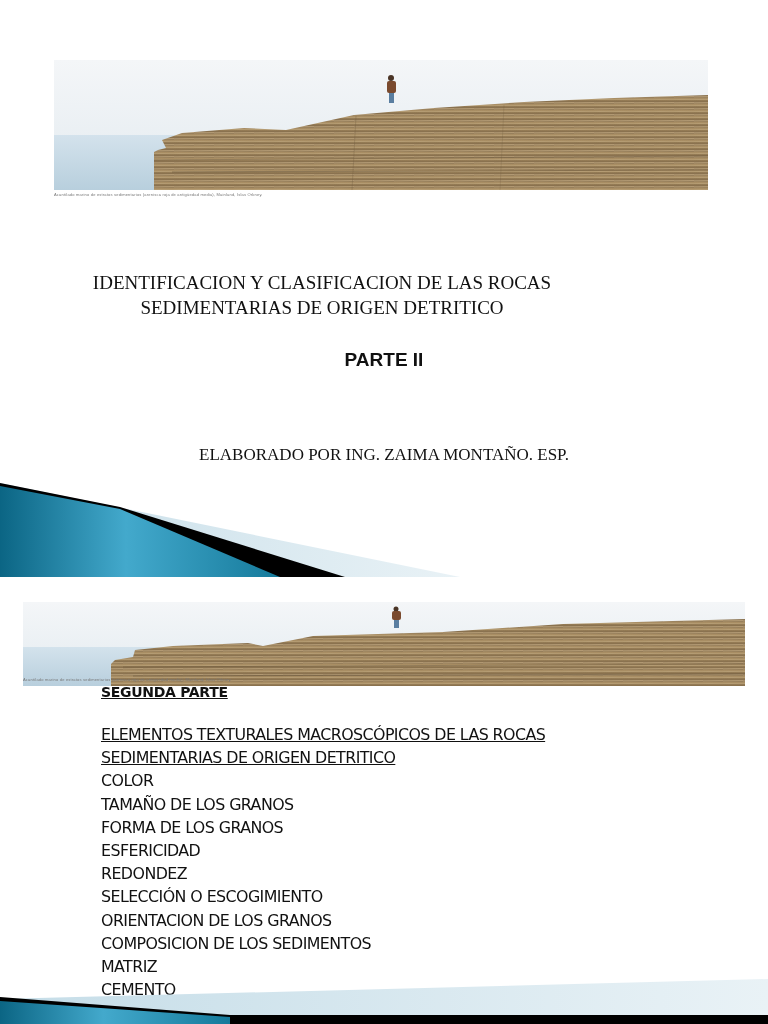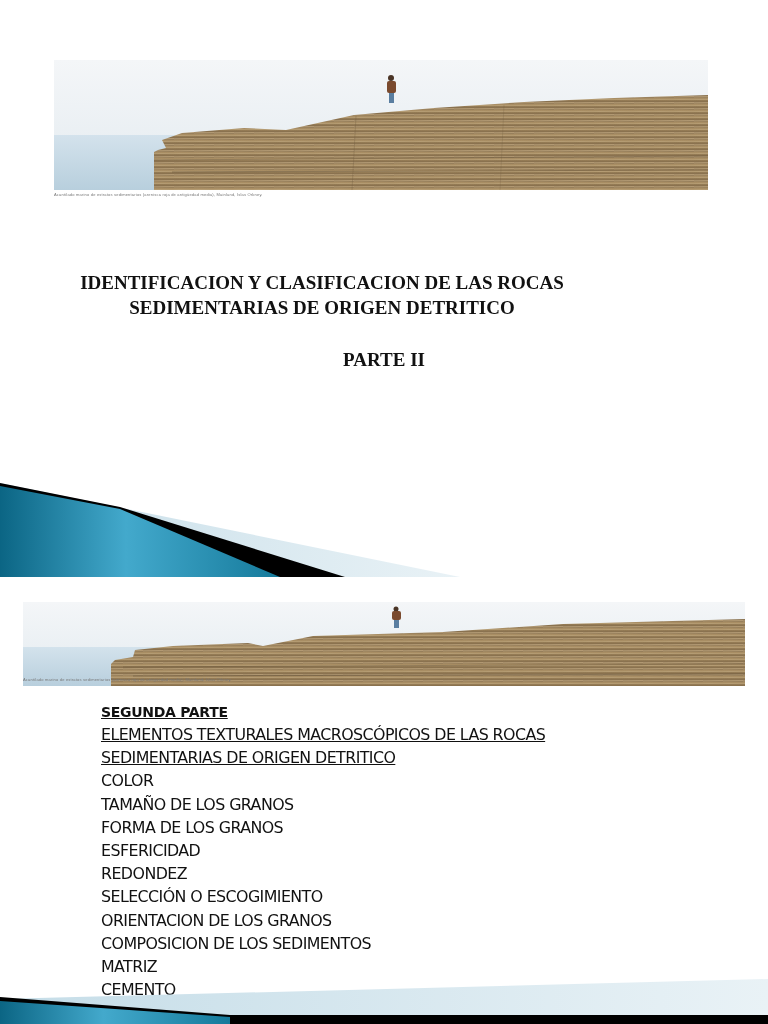--- a/index.html
+++ b/index.html
@@ -16,26 +16,26 @@
   .photo { position: absolute; overflow: hidden; }
   .photo svg { display: block; width: 100%; height: 100%; }
   .caption {
     position: absolute; font-family: "Liberation Sans", sans-serif;
     font-size: 4px; color: #777; white-space: nowrap; letter-spacing: 0.2px;
     filter: blur(0.3px);
   }
 
   .title {
     position: absolute; left: 0; width: 644px; text-align: center;
-    font-family: "Liberation Serif", serif; font-weight: bold; font-size: 19px;
+    font-family: "Liberation Serif", serif; font-weight: normal; font-size: 19px;
     line-height: 25px; color: #111;
   }
   .subtitle {
     position: absolute; left: 0; width: 768px; text-align: center;
-    font-family: Liberation Serif, serif; font-weight: bold; font-size: 19px; color: #111;
+    font-family: Liberation Sans, sans-serif; font-weight: bold; font-size: 19px; color: #111;
   }
   .author {
     position: absolute; left: 0; width: 768px; text-align: center;
     font-family: "Liberation Serif", serif; font-size: 17px; line-height: 22px; color: #111;
   }
 
   .swoosh { position: absolute; left: 0; }
 
   .section-head {
     position: absolute; left: 101px;
@@ -106,20 +106,21 @@
   <div class="caption" style="left:54px; top:192px;">Acantilado marino de estratos sedimentarios (arenisca roja de antigüedad media), Mainland, Islas Orkney.</div>
 
   <div class="title" style="top:270px;">
     <div>IDENTIFICACION Y CLASIFICACION DE LAS ROCAS</div>
     <div>SEDIMENTARIAS DE ORIGEN DETRITICO</div>
   </div>
 
   <div class="subtitle" style="top:349px;">PARTE II</div>
 
   <div class="author" style="top:444px;">
+    <div>ELABORADO POR ING.  ZAIMA MONTAÑO. ESP.</div>
   </div>
 
   <svg class="swoosh" style="top:483px;" width="460" height="94" viewBox="0 0 460 94">
     <polygon points="0,0 460,94 0,94" fill="url(#swPale)"></polygon>
     <polygon points="0,0 120,24 345,94 0,94" fill="#000"></polygon>
     <polygon points="0,3 120,26 280,94 0,94" fill="url(#swDark)"></polygon>
   </svg>
 </section>
 
 <section class="slide" id="slide2">
@@ -132,21 +133,21 @@
       <path d="M100 65 L722 62" stroke="#5d4b33" stroke-width="1" opacity="0.4"></path>
       <path d="M110 74 L722 72" stroke="#5d4b33" stroke-width="1.2" opacity="0.45"></path>
 
       <circle cx="373" cy="7" r="2.5" fill="#4a3426"></circle>
       <rect x="369" y="9" width="9" height="9" rx="2" fill="#7a4a2e"></rect>
       <rect x="371" y="18" width="5" height="8" fill="#5a7ea0"></rect>
     </svg>
   </div>
   <div class="caption" style="left:23px; top:100px;">Acantilado marino de estratos sedimentarios (arenisca roja de antigüedad media), Mainland, Islas Orkney.</div>
 
-  <div class="section-head" style="top:107px;margin-top:20px;">SEGUNDA PARTE</div>
+  <div class="section-head" style="top:107px;">SEGUNDA PARTE</div>
 
   <ul class="list">
     <li class="u">ELEMENTOS  TEXTURALES  MACROSCÓPICOS DE LAS ROCAS</li>
     <li class="u">SEDIMENTARIAS DE  ORIGEN DETRITICO</li>
     <li>COLOR</li>
     <li>TAMAÑO DE LOS GRANOS</li>
     <li>FORMA DE LOS GRANOS</li>
     <li>ESFERICIDAD</li>
     <li>REDONDEZ</li>
     <li>SELECCIÓN O ESCOGIMIENTO</li>

